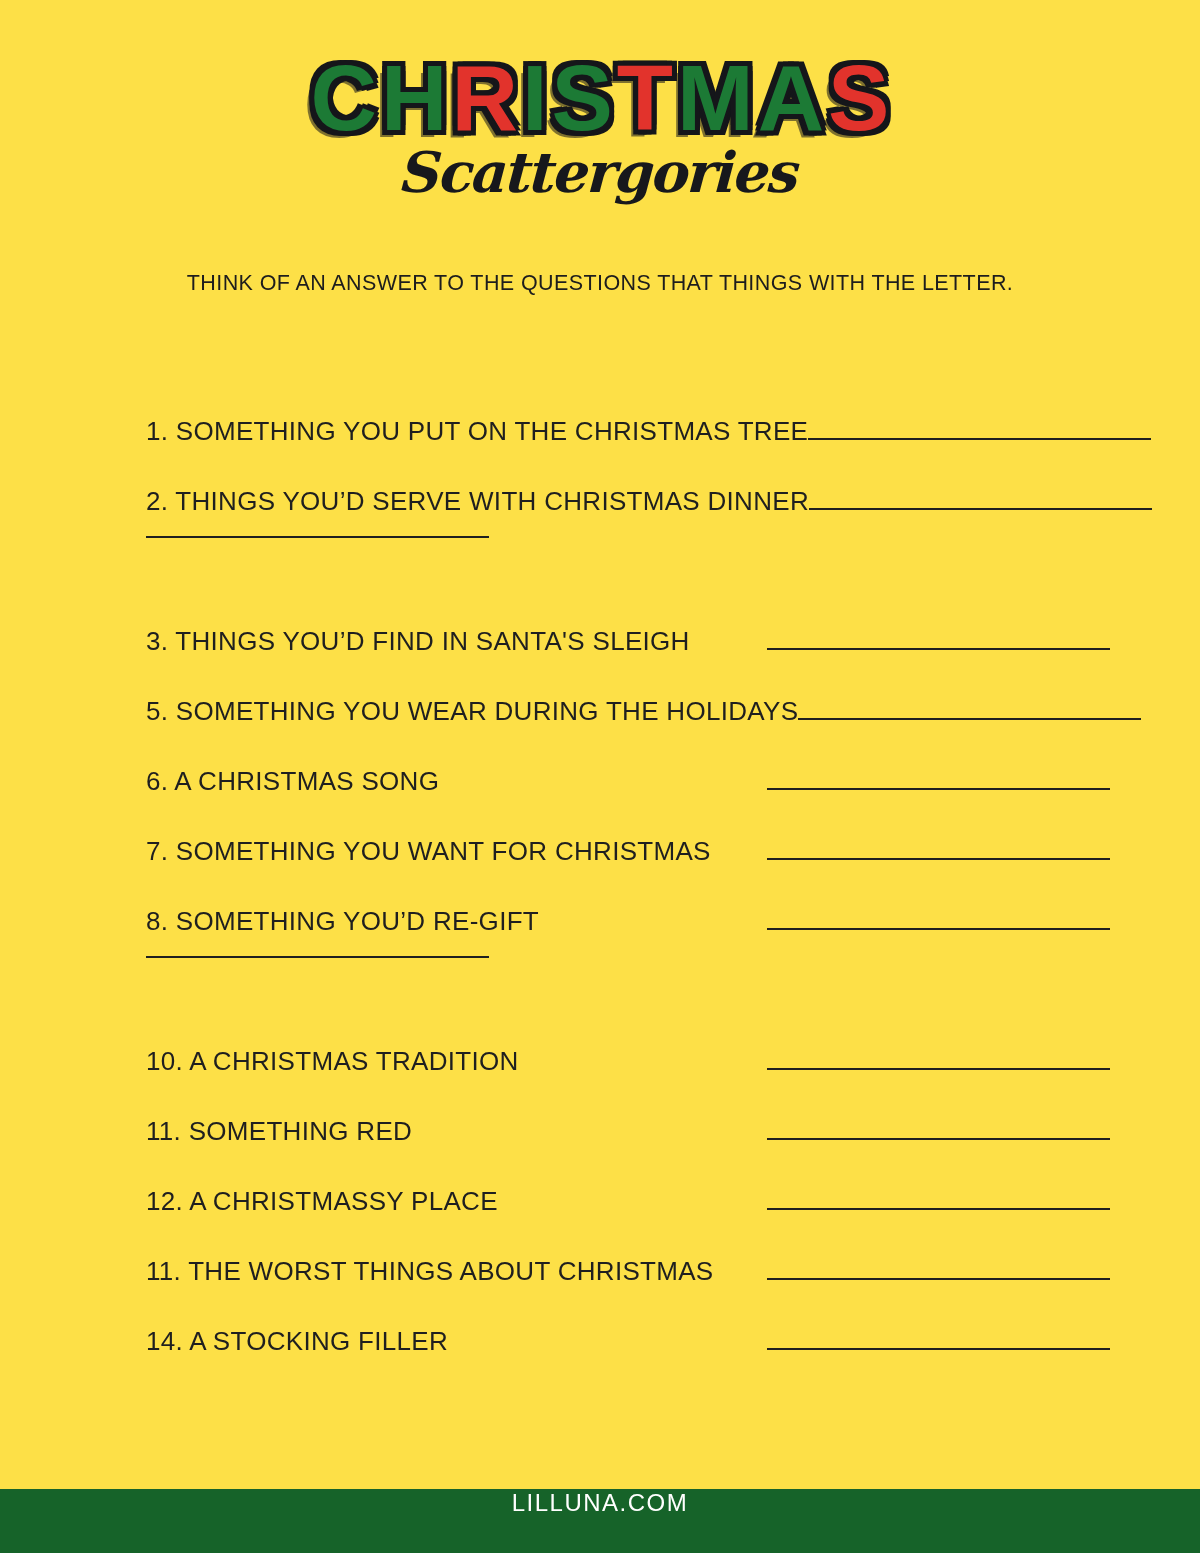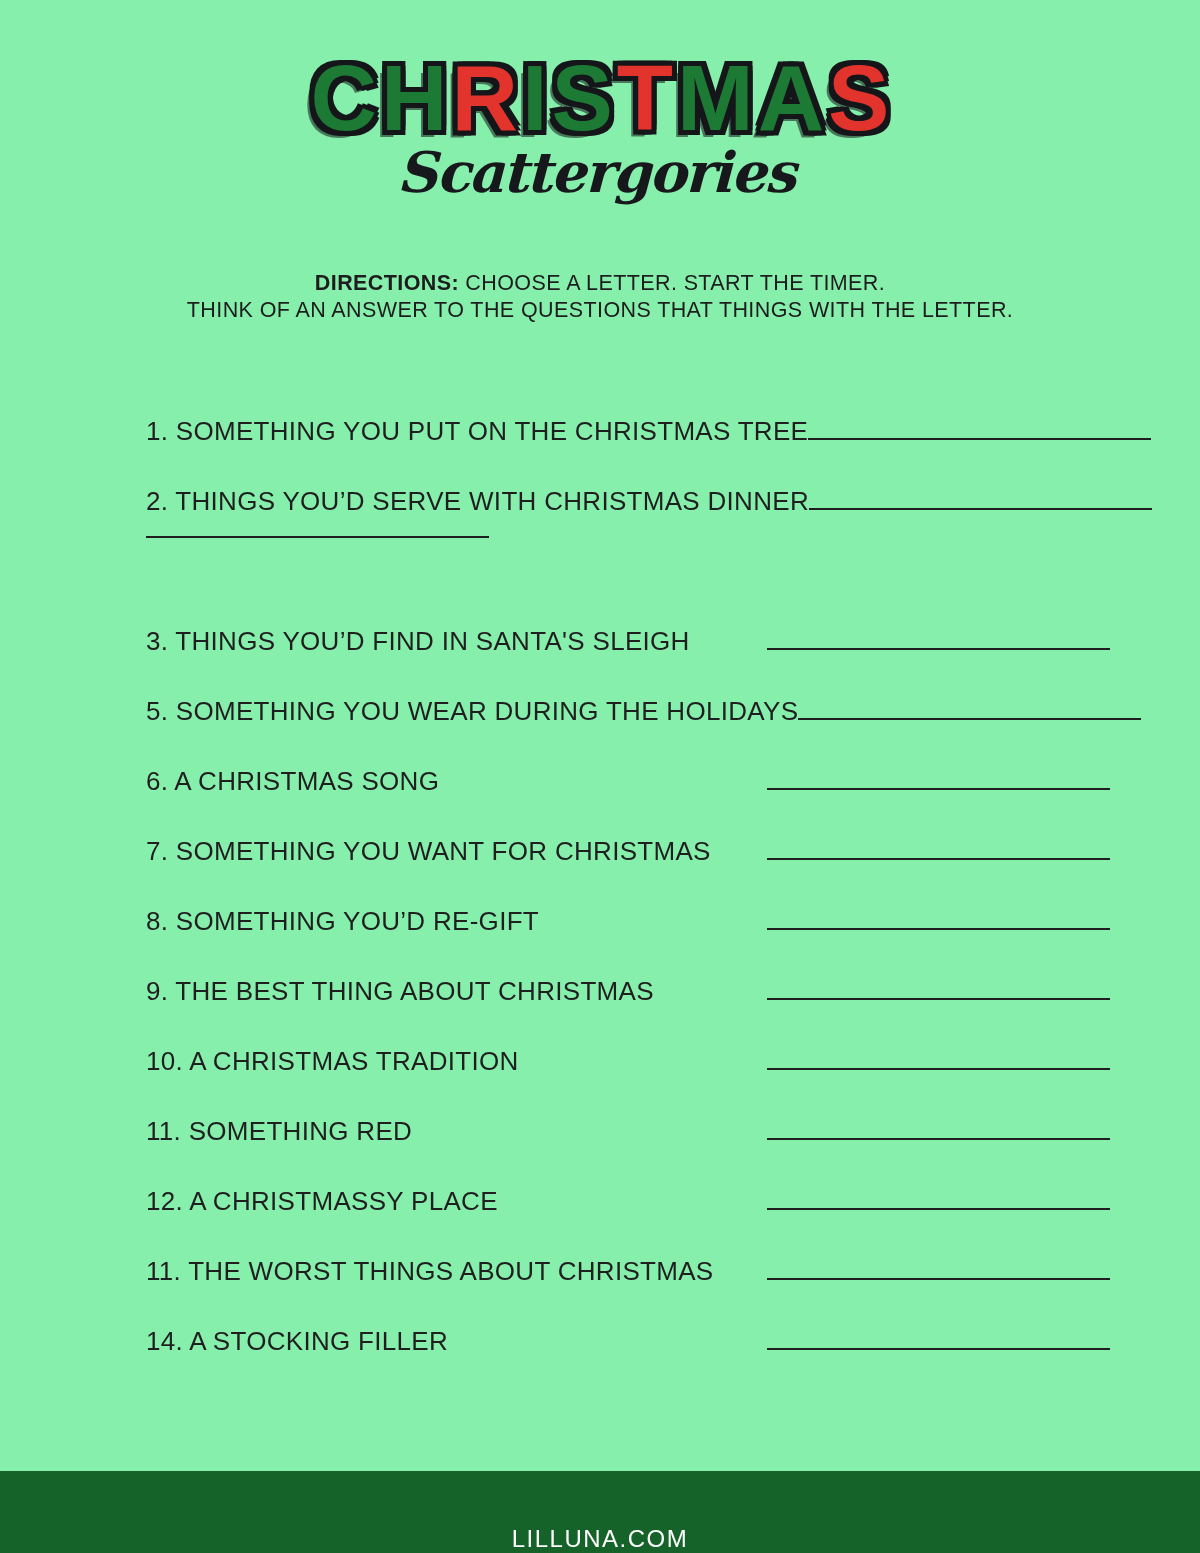--- a/index.html
+++ b/index.html
@@ -10,21 +10,21 @@
     --text:#1f1f1f;
     --line:#1f1f1f;
   }
   *{ box-sizing:border-box; margin:0; padding:0; }
   html,body{ background:#ffffff; }
   .page{
     position:relative;
     width:1200px;
     height:1553px;
     margin:0 auto;
-    background:#86efac;
+    background:#fde047;
     overflow:hidden;
     font-family:"Liberation Sans", sans-serif;
     color:var(--text);
   }
 
   
   .title-wrap{
     position:absolute;
     top:52px; left:0; right:0;
     text-align:center;
@@ -96,45 +96,42 @@
     flex:0 0 343px;
     width:343px;
     border-bottom:2px solid var(--line);
     height:1px;
   }
 
   
   .footer{
     position:absolute;
     left:0; right:0; bottom:0;
-    height:82px;
+    height:64px;
     background:var(--footer_green);
     display:flex;
-    align-items:flex-end;
+    align-items:flex-start;
     justify-content:center;
   }
   .footer-text{
     color:#ffffff;
     font-size:24px;
     letter-spacing:1.5px;
     font-weight:500;
   }
 </style>
 </head>
 <body>
 
 <div class="page">
 
   <div class="title-wrap"><span class="title-letter" style="color: rgb(28, 122, 53);">C</span><span class="title-letter" style="color: rgb(28, 122, 53);">H</span><span class="title-letter" style="color: rgb(226, 51, 44);">R</span><span class="title-letter" style="color: rgb(28, 122, 53);">I</span><span class="title-letter" style="color: rgb(28, 122, 53);">S</span><span class="title-letter" style="color: rgb(226, 51, 44);">T</span><span class="title-letter" style="color: rgb(28, 122, 53);">M</span><span class="title-letter" style="color: rgb(28, 122, 53);">A</span><span class="title-letter" style="color: rgb(226, 51, 44);">S</span></div>
   <div class="subtitle">Scattergories</div>
 
   <div class="directions">
-    <div>
-      <span class="dir-label">DIRECTIONS:</span><span> CHOOSE A LETTER. START THE TIMER.</span>
-    </div>
     <div>THINK OF AN ANSWER TO THE QUESTIONS THAT THINGS WITH THE LETTER.</div>
   </div>
 
   <div class="questions">
     <div class="q-row">
       <span class="q-text">1. SOMETHING YOU PUT ON THE CHRISTMAS TREE</span>
       <span class="q-line"></span>
     </div>
 
     <div class="q-row">
@@ -165,21 +162,20 @@
       <span class="q-text">7. SOMETHING YOU WANT FOR CHRISTMAS</span>
       <span class="q-line"></span>
     </div>
 
     <div class="q-row">
       <span class="q-text">8. SOMETHING YOU’D RE-GIFT</span>
       <span class="q-line"></span>
     </div>
 
     <div class="q-row">
-      <span class="q-text">9. THE BEST THING ABOUT CHRISTMAS</span>
       <span class="q-line"></span>
     </div>
 
     <div class="q-row">
       <span class="q-text">10. A CHRISTMAS TRADITION</span>
       <span class="q-line"></span>
     </div>
 
     <div class="q-row">
       <span class="q-text">11. SOMETHING RED</span>

